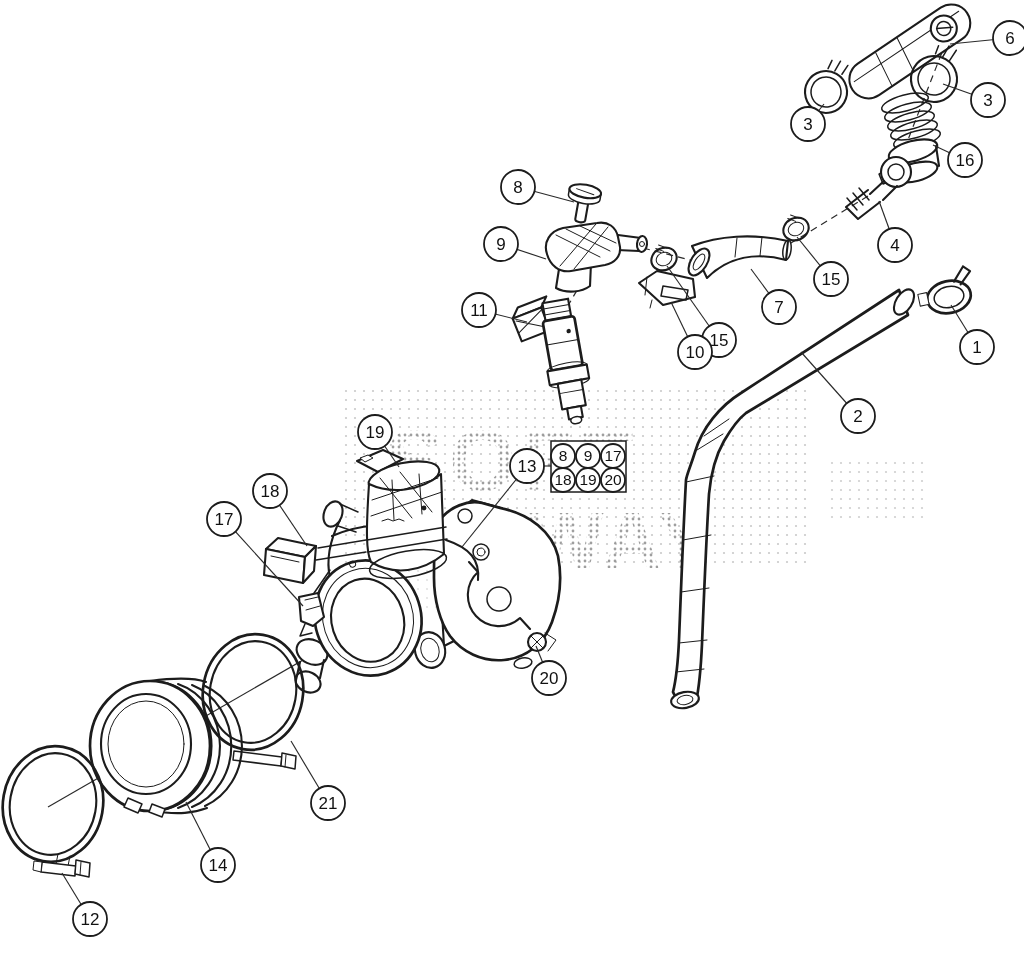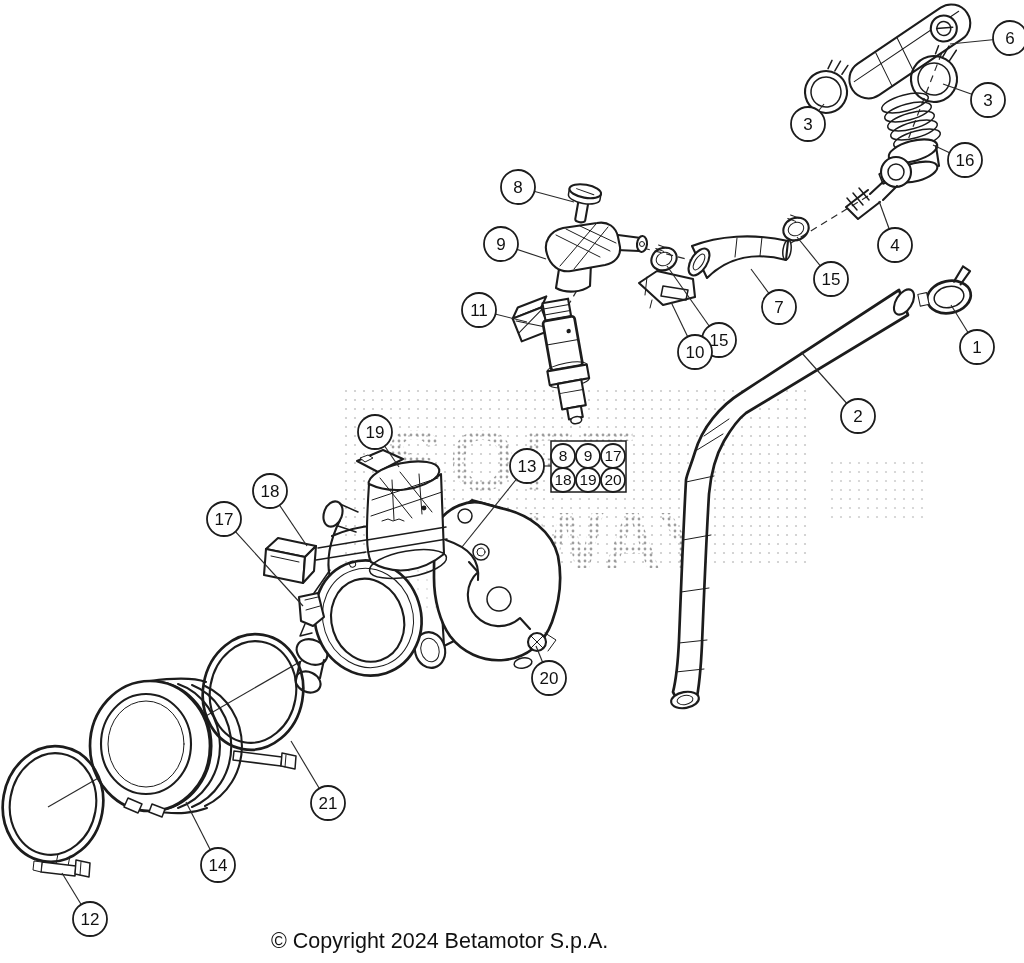--- a/index.html
+++ b/index.html
@@ -405,14 +405,13 @@
           <circle class="bc" r="12"></circle>
           <text class="gbt" dy="5">19</text>
         </g>
     <g transform="translate(613,480)">
           <circle class="bc" r="12"></circle>
           <text class="gbt" dy="5">20</text>
         </g>
   </g>
 </svg>
 
-<div class="copyright">© Copyright 2024 Betamotor S.p.A.</div>
 </div>
 
 </body></html>

